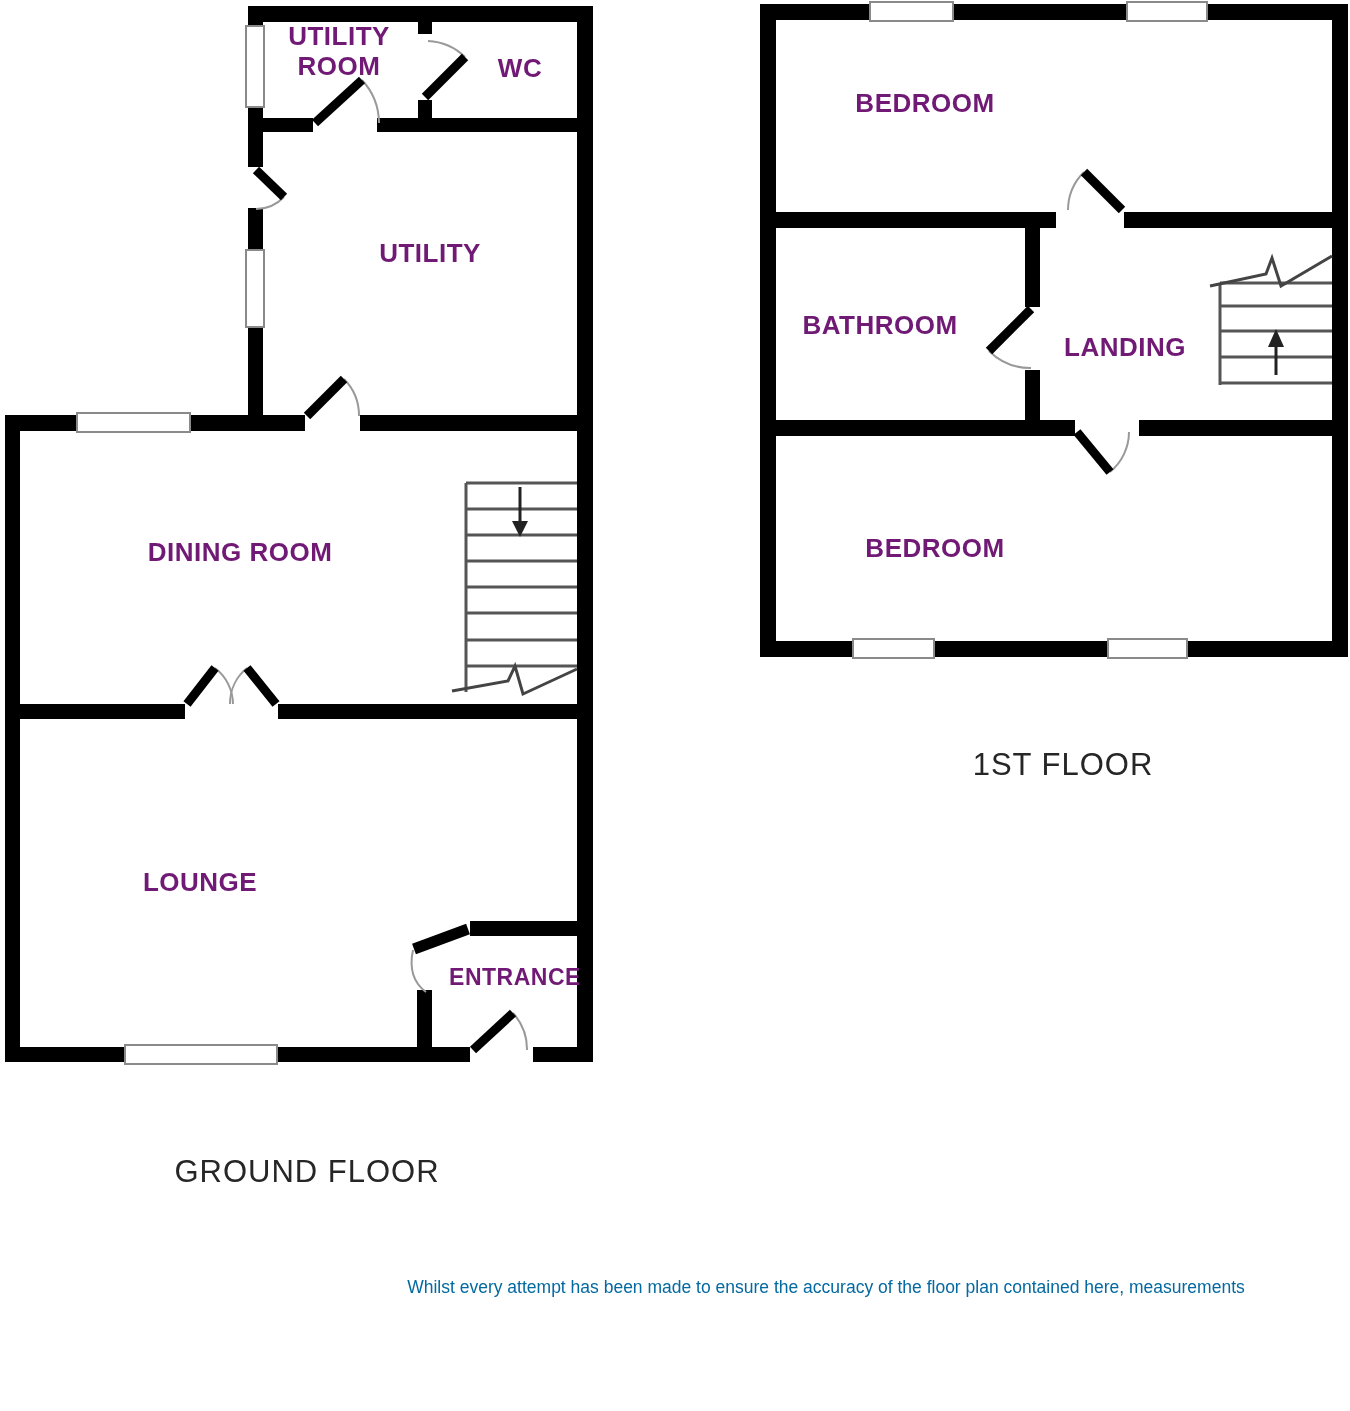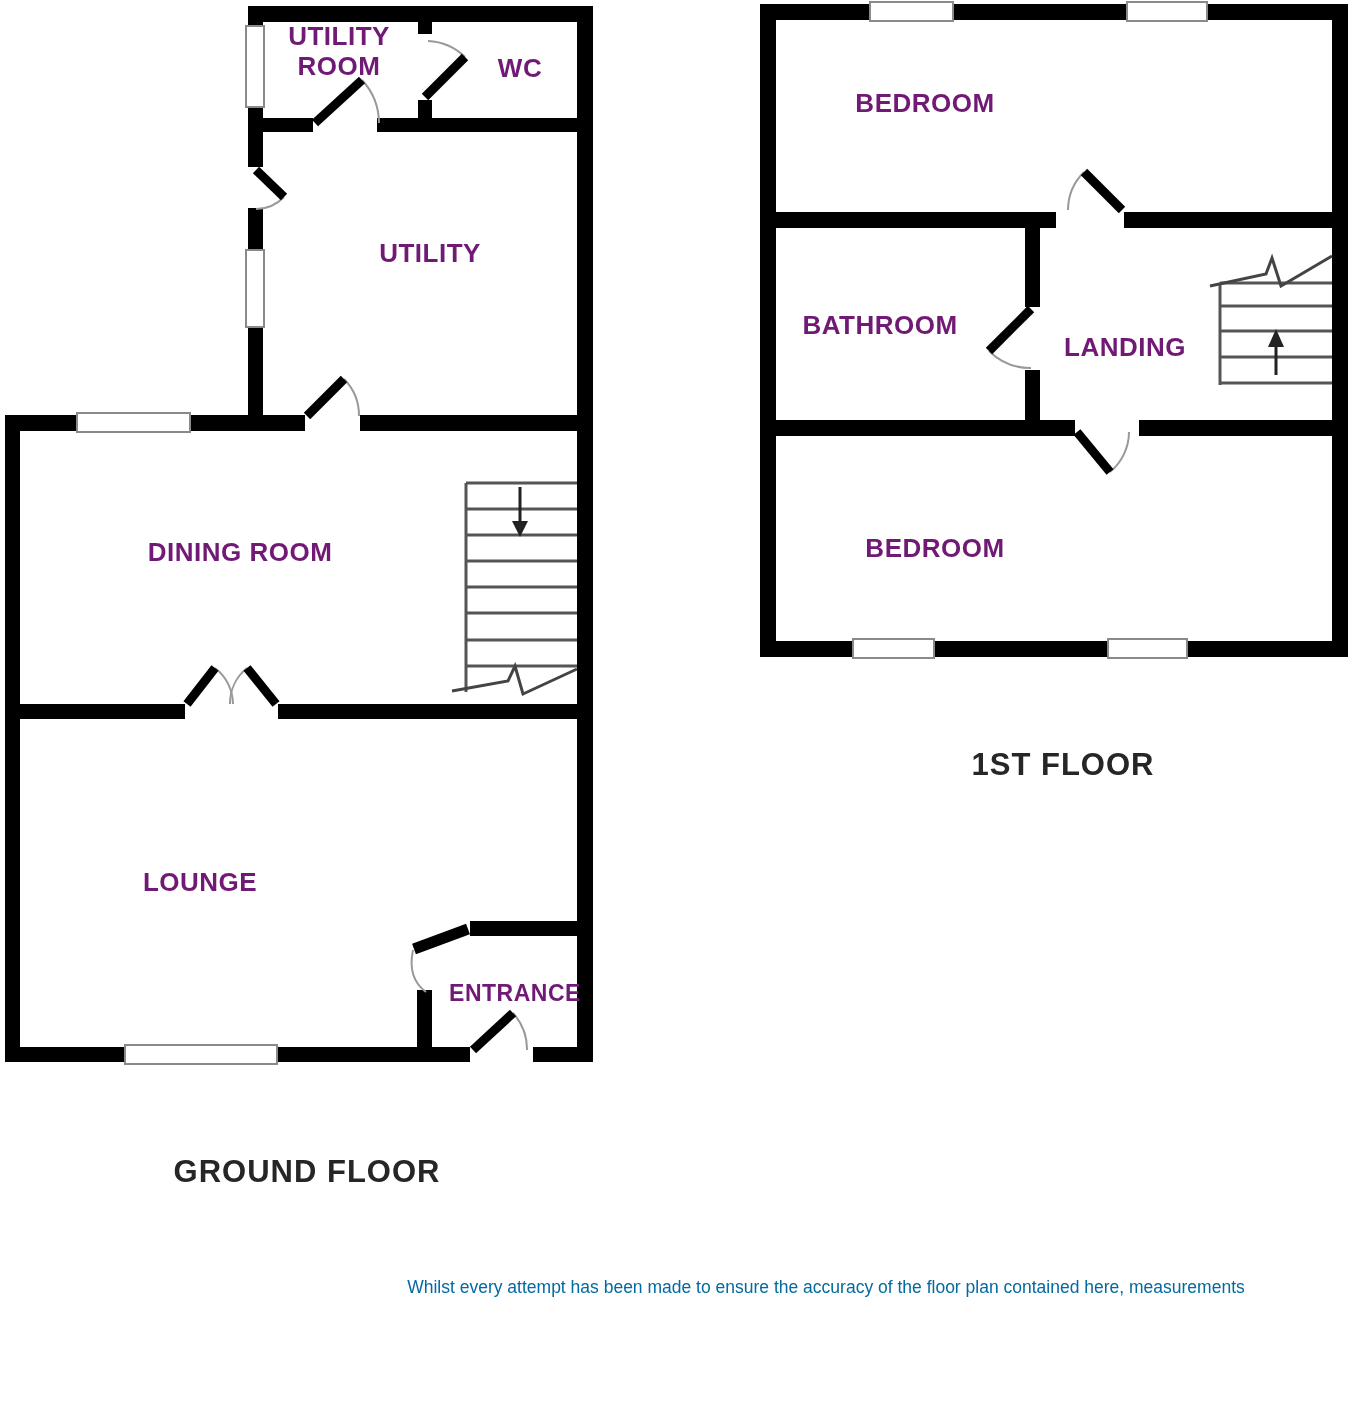--- a/index.html
+++ b/index.html
@@ -7,24 +7,24 @@
     position:relative;width:1350px;height:1411px;background:#ffffff;
     font-family:"Liberation Sans", sans-serif;overflow:hidden;
   }
   .plan-svg{position:absolute;left:0;top:0;}
   .room-label{
     position:absolute;transform:translate(-50%,-50%);
     font-weight:bold;font-size:26px;color:#701a75;letter-spacing:.5px;
     white-space:nowrap;text-align:center;line-height:30px;
   }
   .room-label.wrap{white-space:normal;width:132px;}
-  .room-label.small{font-size:23px;margin-top:16px;}
+  .room-label.small{font-size:23px;}
   .floor-caption{
     position:absolute;transform:translate(-50%,-50%);
-    font-weight:700;font-size:31px;color:#262626;letter-spacing:1px;white-space:nowrap;
+    font-weight:400;font-size:31px;color:#262626;letter-spacing:1px;white-space:nowrap;
   }
   .disclaimer{
     position:absolute;left:826px;top:1276px;transform:translateX(-50%);
     width:1040px;text-align:center;color:#0369a1;font-size:17.5px;line-height:22.2px;
   }
   .disclaimer div{white-space:nowrap;}
 </style>
 </head>
 <body>
 

